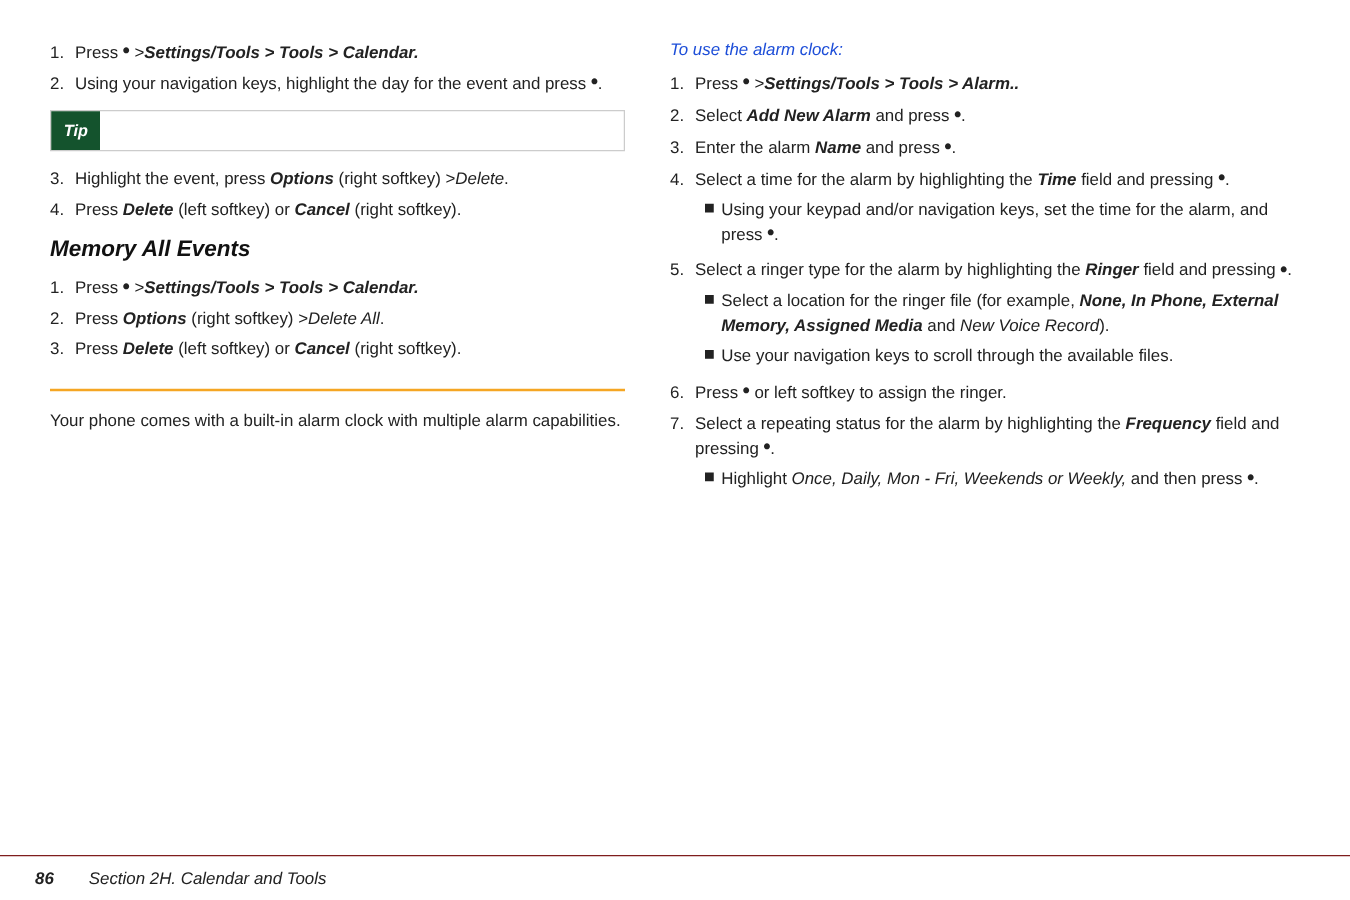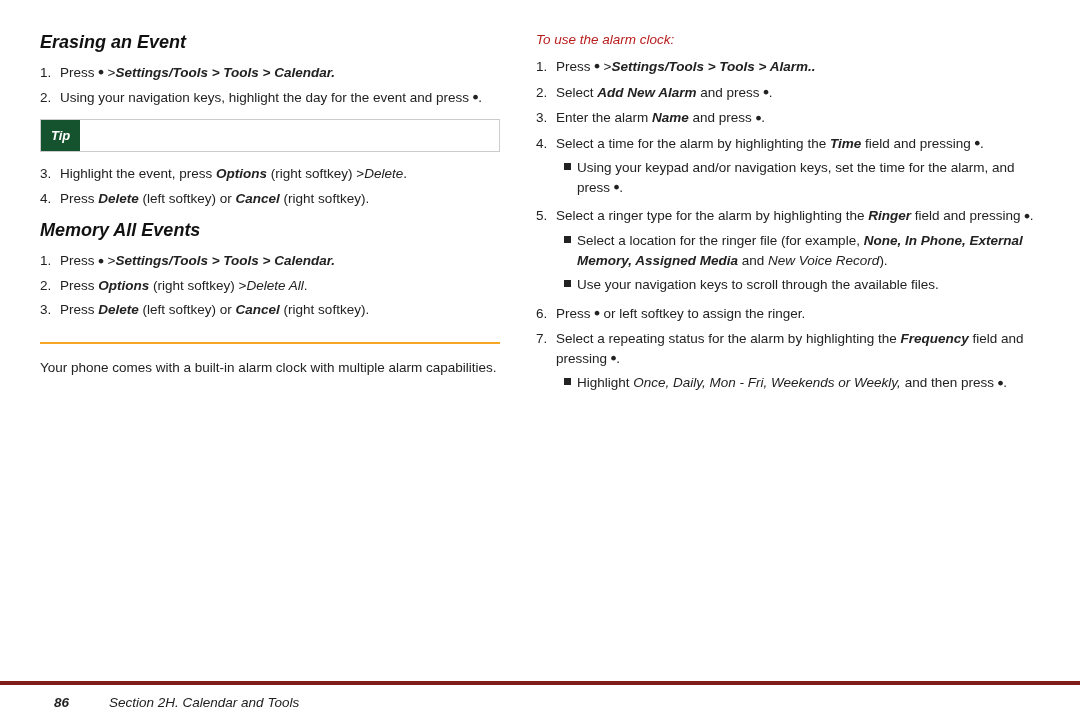--- a/index.html
+++ b/index.html
@@ -140,29 +140,29 @@
 
     .sub-bullet-content {
       flex: 1;
       font-size: 13.5px;
     }
 
     .right-subtitle {
       font-style: italic;
       font-size: 13.5px;
       margin-bottom: 10px;
-      color: #b91c1c;
+      color: #1d4ed8;
     }
 
     .footer-bar {
-      border-top: 4px solid #7f1d1d;
-      padding: 10px 54px;
+      border-top: 1px solid #7f1d1d;
+      padding: 10px 28px;
       display: flex;
       align-items: center;
-      gap: 40px;
+      gap: 28px;
     }
 
     .footer-page {
       font-size: 13.5px;
       font-style: italic;
       font-weight: bold;
       color: #222;
     }
 
     .footer-section {
@@ -188,21 +188,20 @@
   </style>
 </head>
 <body>
 
 <div class="page">
   <div class="content-area">
 
     <div class="left-col">
 
       <div>
-        <div class="section-title">Erasing an Event</div>
         <ol>
           <li>
             <span class="li-num">1.</span>
             <span class="li-content">Press <span class="nav-icon">⦁</span> &gt;<strong><em>Settings/Tools &gt; Tools &gt; Calendar.</em></strong></span>
           </li>
           <li>
             <span class="li-num">2.</span>
             <span class="li-content">Using your navigation keys, highlight the day for the event and press <span class="nav-icon">⦁</span>.</span>
           </li>
         </ol>

